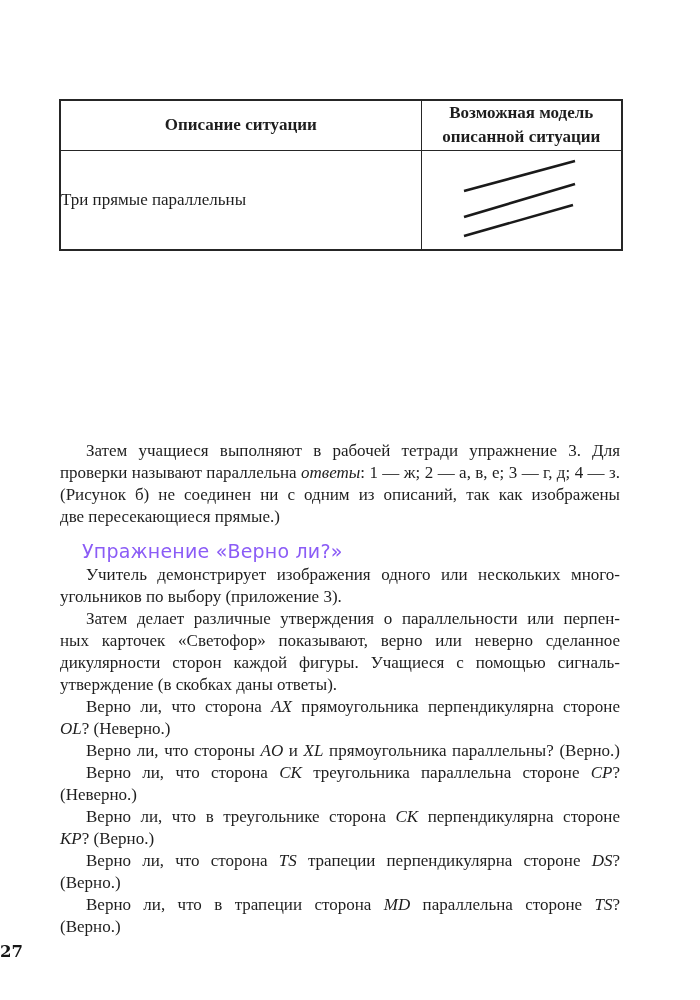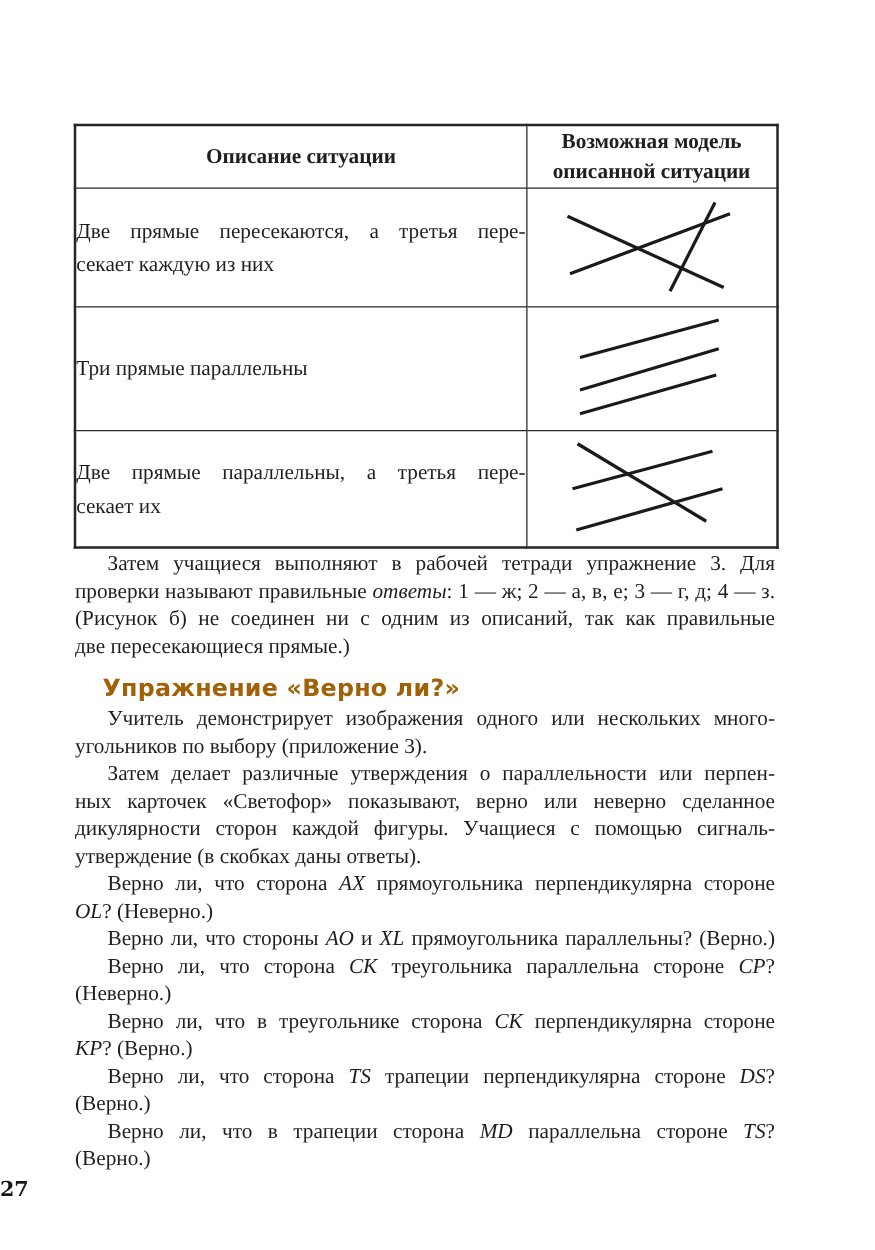--- a/index.html
+++ b/index.html
@@ -32,23 +32,23 @@
   .fig-cell{vertical-align:middle;text-align:center;}
   .fig-cell svg{display:block;margin:0 auto;}
 
   
   .content{position:absolute;left:60px;top:440px;width:560px;}
   .line{font-size:17px;line-height:22px;height:22px;}
   .j{text-align:justify;text-align-last:justify;}
   .ind{text-indent:26px;}
   .content em{font-style:italic;}
   .section-h{
-    font-family:"DejaVu Sans", sans-serif;font-weight:bold;
+    font-family:"DejaVu Sans", sans-serif;font-weight:normal;
     font-size:19px;line-height:25px;letter-spacing:.2px;
-    margin:11px 0 0 0;padding-left:22px;color:#a16207;
+    margin:11px 0 0 0;padding-left:22px;color:#8b5cf6;
   }
 
   .page-number{
     position:absolute;top:942px;left:0;width:700px;
     text-align:left;font-weight:bold;font-size:16.5px;
     font-family:"DejaVu Serif", serif;color:#161616;
   }
 </style>
 </head>
 <body>
@@ -67,64 +67,38 @@
         </th>
         <th>
           <div>Возможная модель</div>
           <div>описанной ситуации</div>
         </th>
       </tr>
     </thead>
     <tbody>
         <tr>
           <td class="desc-cell">
-            <div class="cell-line j">Две прямые пересекаются, а третья пере-</div>
-            <div class="cell-line">секает каждую из них</div>
-          </td>
-          <td class="fig-cell">
-    <svg width="199" height="94" viewBox="0 0 199 94">
-      <line x1="32" y1="22" x2="157" y2="79" stroke="#1a1a1a" stroke-width="2.6"></line>
-      <line x1="34" y1="68" x2="162" y2="20" stroke="#1a1a1a" stroke-width="2.6"></line>
-      <line x1="150" y1="11" x2="114" y2="82" stroke="#1a1a1a" stroke-width="2.6"></line>
-    </svg>
-  </td>
-        </tr>
-        <tr>
-          <td class="desc-cell">
             <div class="cell-line">Три прямые параллельны</div>
           </td>
           <td class="fig-cell">
     <svg width="199" height="98" viewBox="0 0 199 98">
       <line x1="42" y1="40" x2="153" y2="10" stroke="#1a1a1a" stroke-width="2.6"></line>
       <line x1="42" y1="66" x2="153" y2="33" stroke="#1a1a1a" stroke-width="2.6"></line>
       <line x1="42" y1="85" x2="151" y2="54" stroke="#1a1a1a" stroke-width="2.6"></line>
     </svg>
   </td>
         </tr>
-        <tr>
-          <td class="desc-cell">
-            <div class="cell-line j">Две прямые параллельны, а третья пере-</div>
-            <div class="cell-line">секает их</div>
-          </td>
-          <td class="fig-cell">
-    <svg width="199" height="92" viewBox="0 0 199 92">
-      <line x1="36" y1="46" x2="148" y2="16" stroke="#1a1a1a" stroke-width="2.6"></line>
-      <line x1="39" y1="79" x2="156" y2="46" stroke="#1a1a1a" stroke-width="2.6"></line>
-      <line x1="40" y1="10" x2="143" y2="72" stroke="#1a1a1a" stroke-width="2.6"></line>
-    </svg>
-  </td>
-        </tr>
       </tbody>
   </table>
 
   <div class="content" id="content">
       <div class="para">
         <div class="line ind j"><span>Затем учащиеся выполняют в рабочей тетради упражнение 3. Для</span></div>
-        <div class="line j"><span>проверки называют правильные </span><em>ответы</em><span>: 1 — ж; 2 — а, в, е; 3 — г, д; 4 — з.</span></div>
-        <div class="line j"><span>(Рисунок б) не соединен ни с одним из описаний, так как правильные</span></div>
+        <div class="line j"><span>проверки называют параллельна </span><em>ответы</em><span>: 1 — ж; 2 — а, в, е; 3 — г, д; 4 — з.</span></div>
+        <div class="line j"><span>(Рисунок б) не соединен ни с одним из описаний, так как изображены</span></div>
         <div class="line"><span>две пересекающиеся прямые.)</span></div>
       </div>
       <h2 class="section-h">Упражнение «Верно ли?»</h2>
       <div class="para">
         <div class="line ind j"><span>Учитель демонстрирует изображения одного или нескольких много-</span></div>
         <div class="line"><span>угольников по выбору (приложение 3).</span></div>
       </div>
       <div class="para">
         <div class="line ind j"><span>Затем делает различные утверждения о параллельности или перпен-</span></div>
         <div class="line j"><span>ных карточек «Светофор» показывают, верно или неверно сделанное</span></div>

